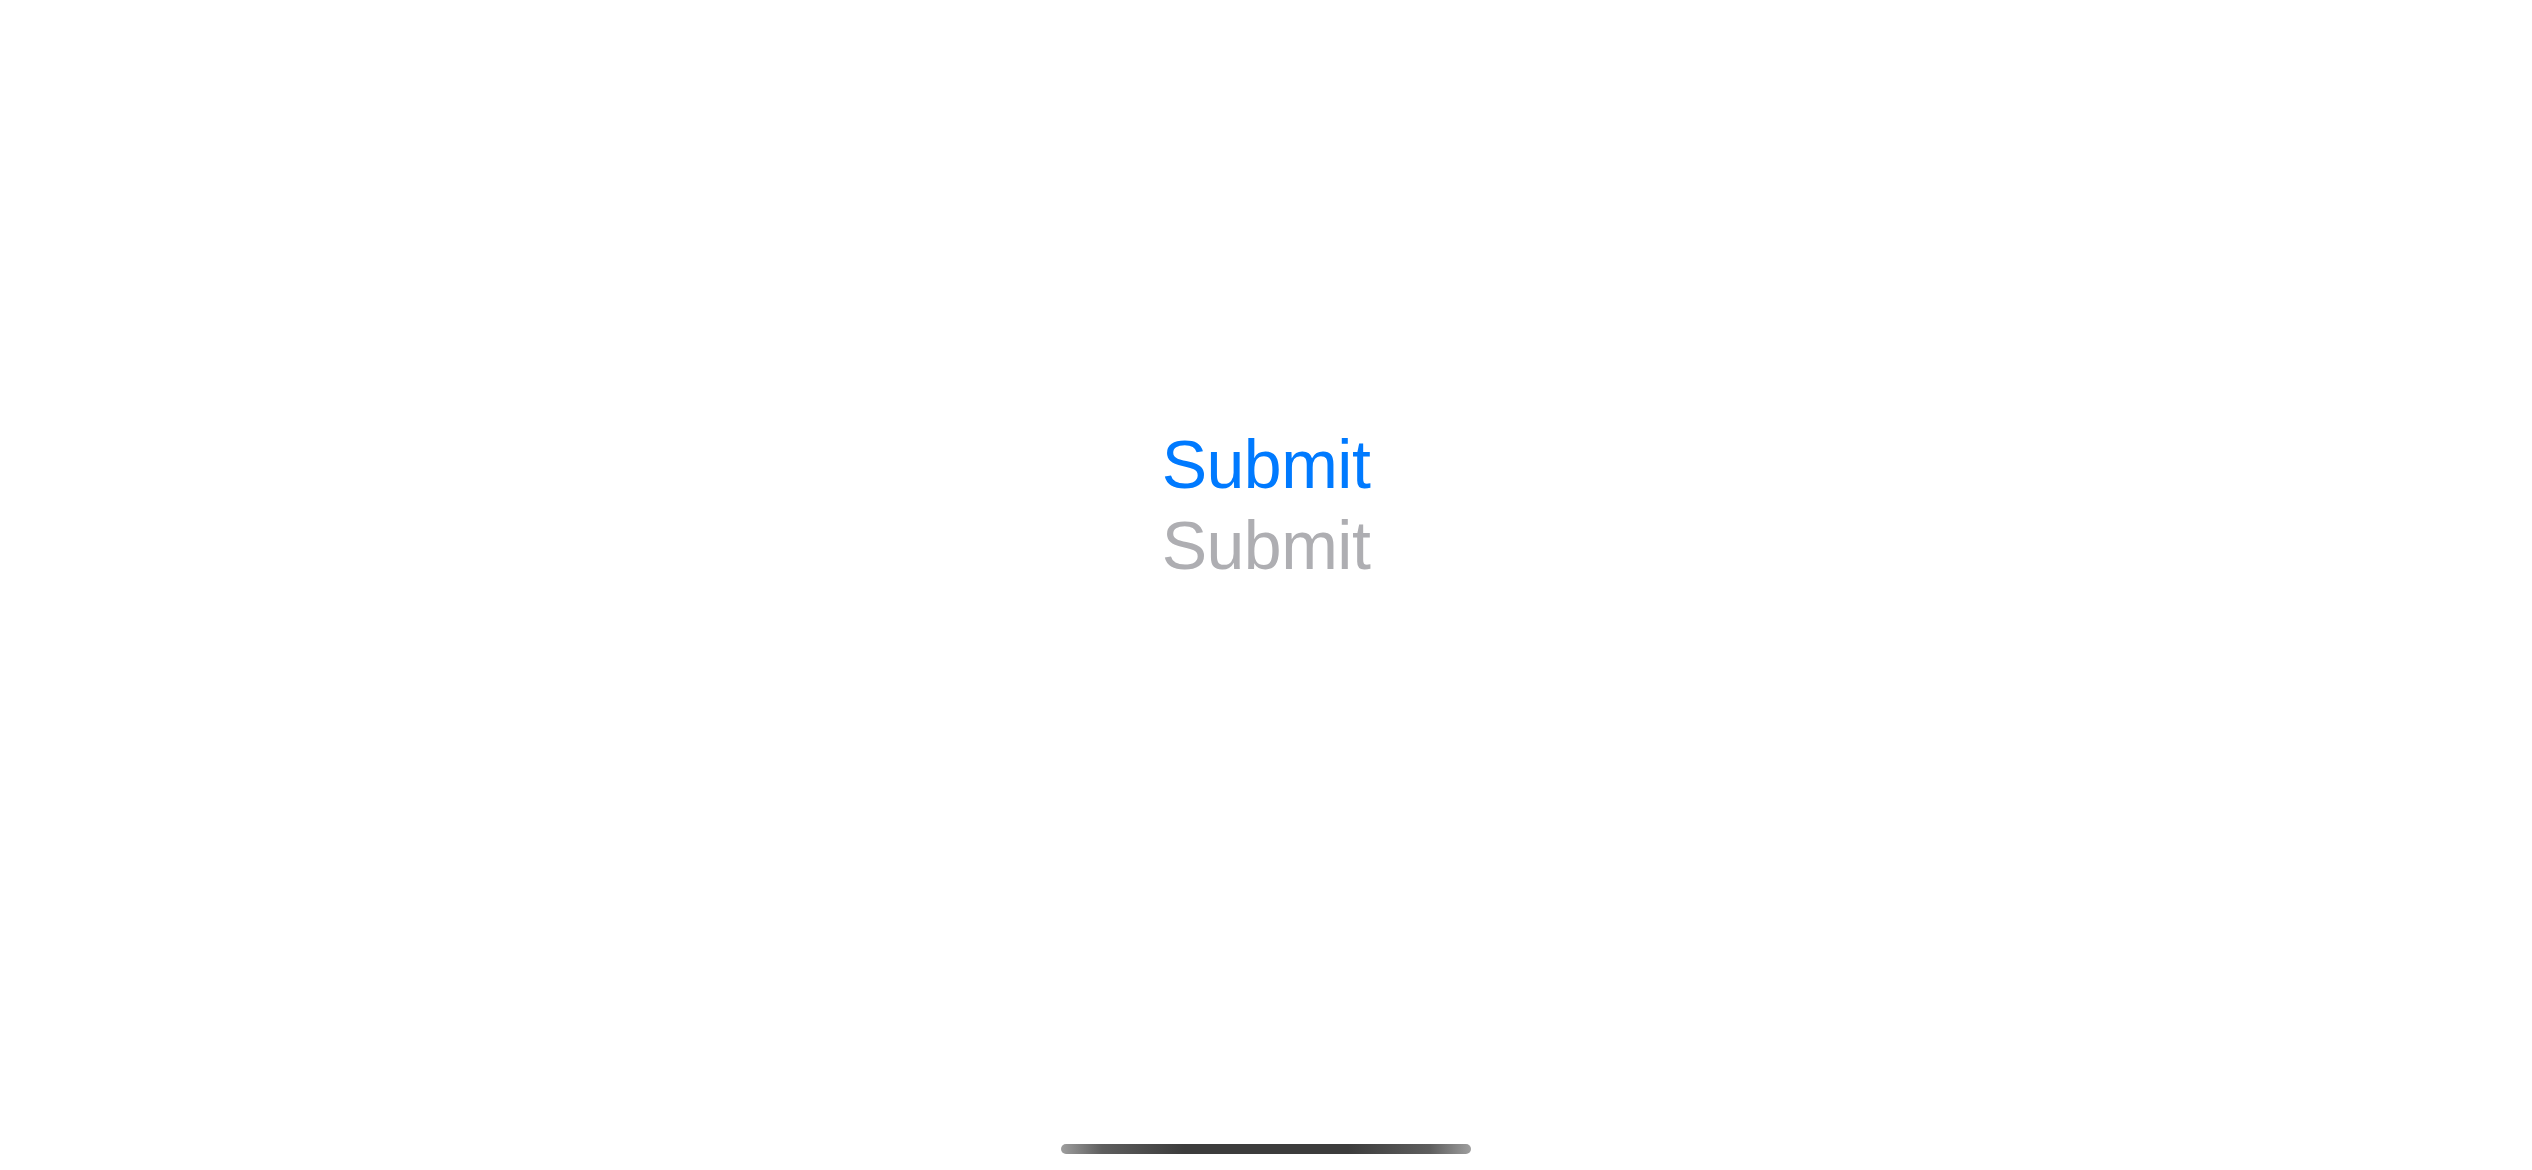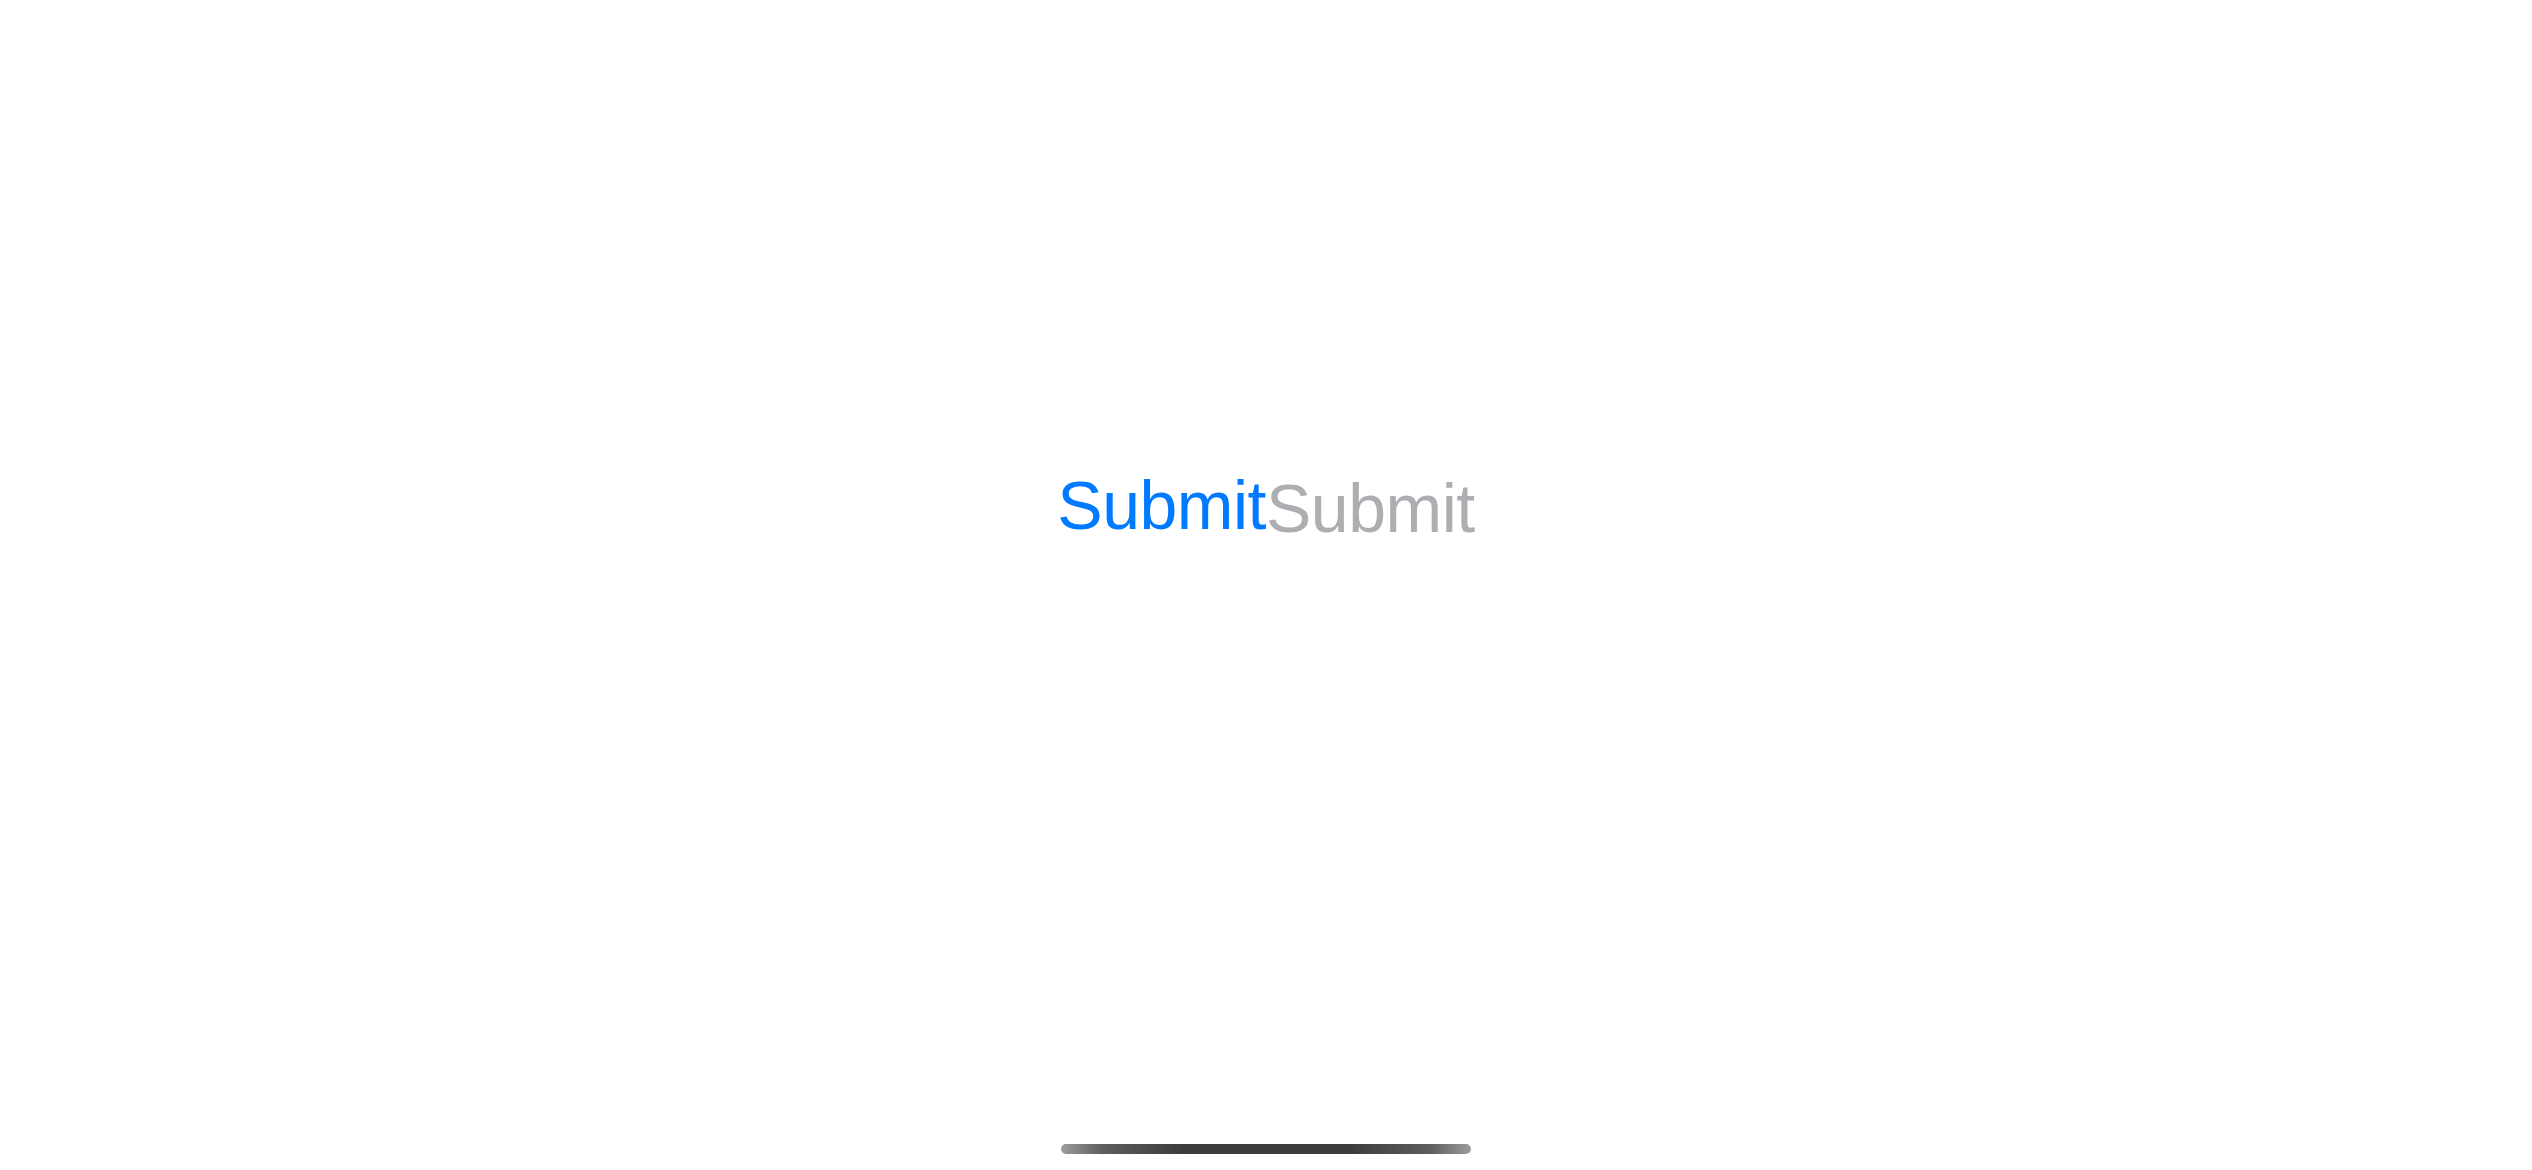--- a/index.html
+++ b/index.html
@@ -22,21 +22,21 @@
       right: 0;
       bottom: 0;
       display: flex;
       flex-direction: column;
       align-items: center;
       justify-content: center;
     }
     .button-stack {
       margin-top: -160px;
       display: flex;
-      flex-direction: row;
+      flex-direction: column;
     }
     .submit-button {
       font-size: 68px;
       font-weight: 400;
       line-height: 1.1;
       background: none;
       border: none;
       cursor: pointer;
       font-family: inherit;
       letter-spacing: -0.5px;

